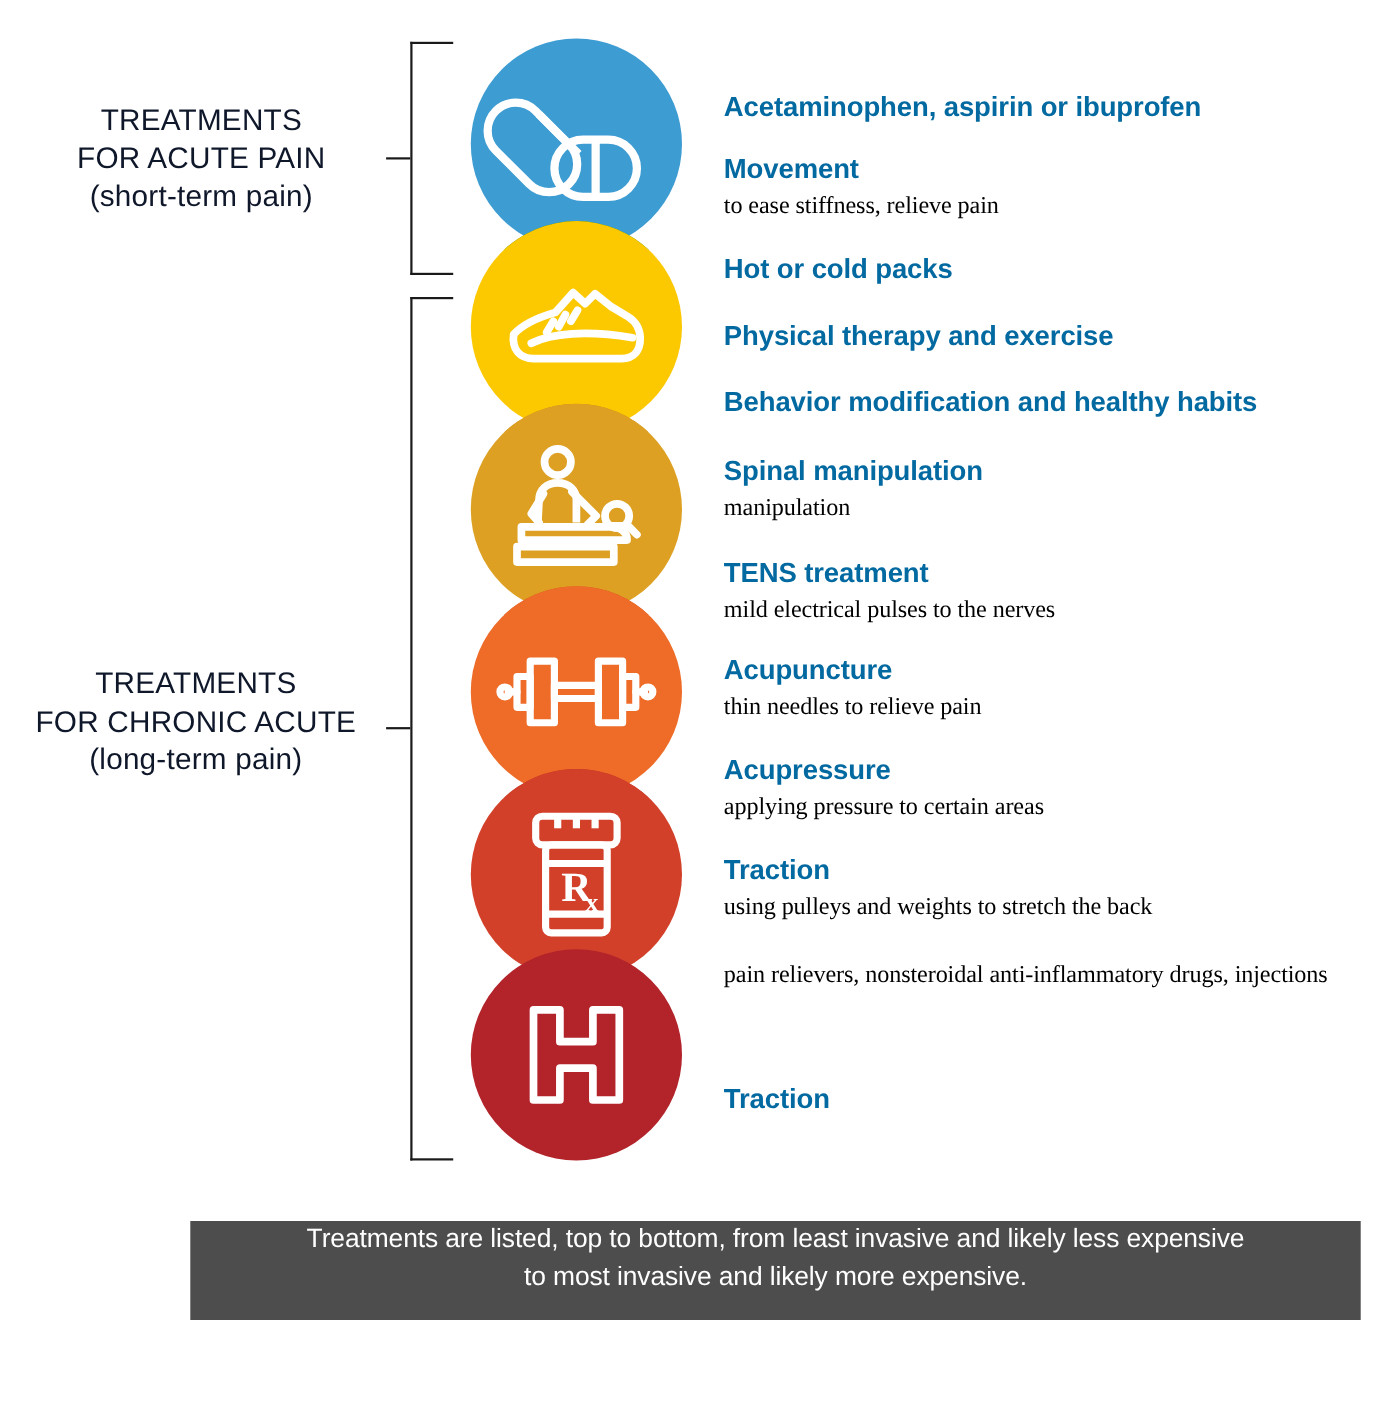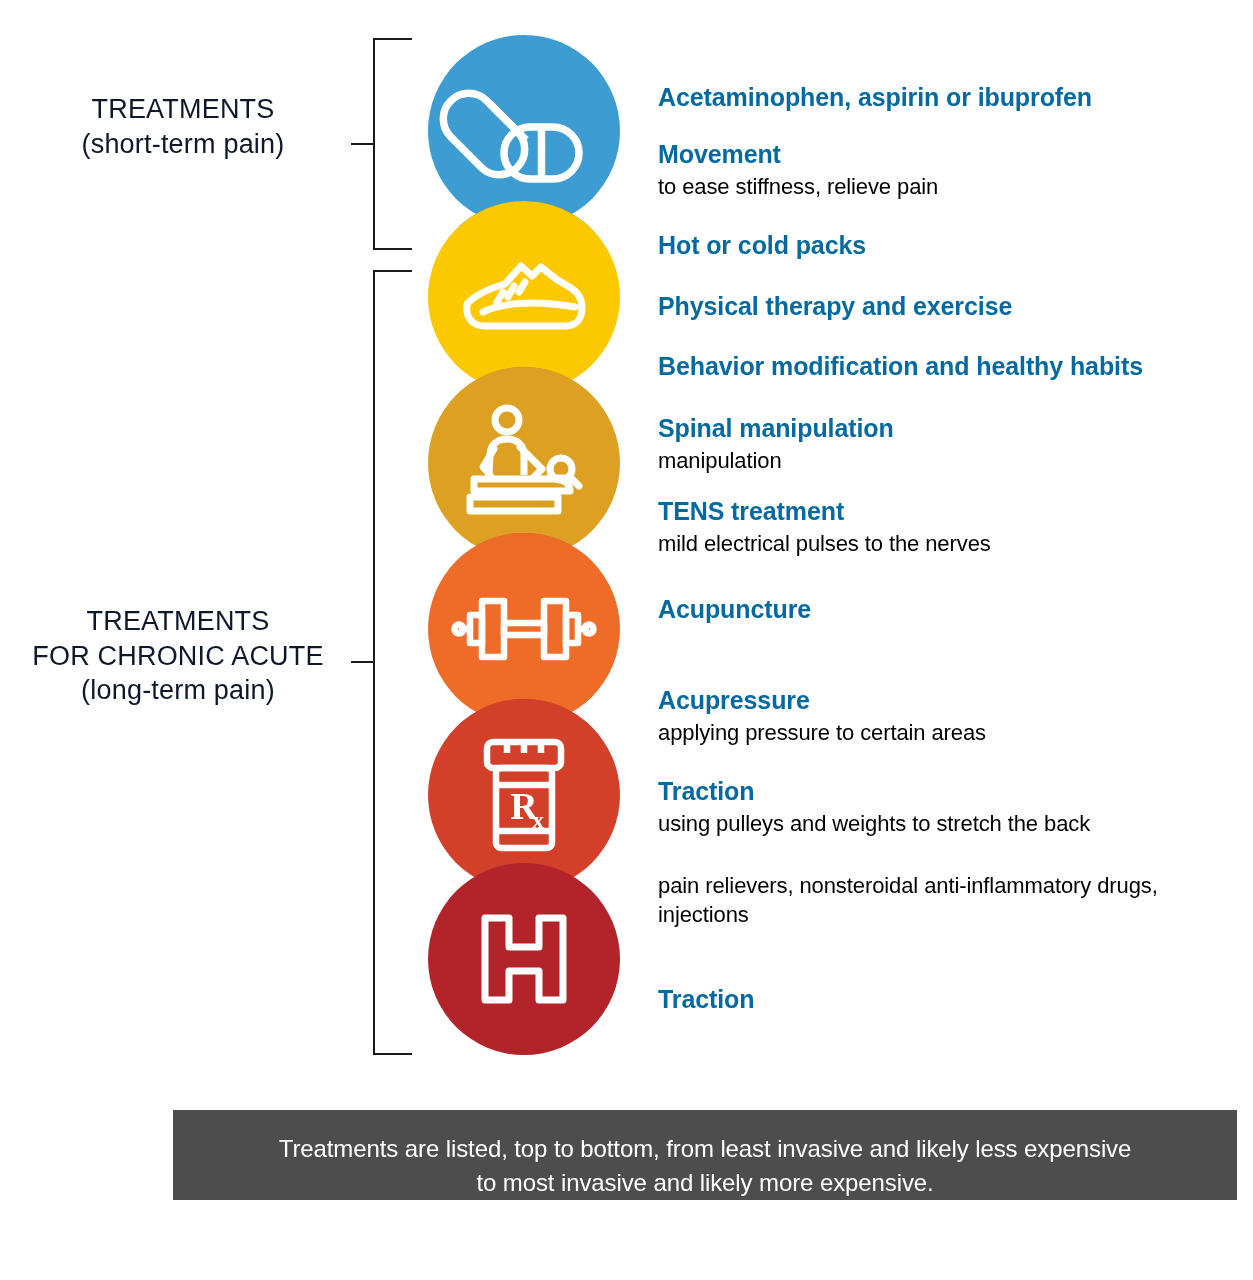--- a/index.html
+++ b/index.html
@@ -109,48 +109,50 @@
     letter-spacing: -0.1px;
     white-space: nowrap;
   }
   .t-desc {
     font-size: 22px;
     font-weight: normal;
     color: #000000;
     line-height: 1.3;
     margin-top: 4px;
     letter-spacing: -0.1px;
+    font-family: Liberation Serif, serif;
   }
 
   
   #footer-banner {
     position: absolute;
     left: 173px;
     top: 1110px;
     width: 1064px;
     height: 90px;
     background: #4d4d4d;
     display: flex;
-    align-items: flex-end;
+    align-items: flex-start;
     justify-content: center;
   }
   #footer-text {
     color: #ffffff;
     font-size: 24px;
     line-height: 1.42;
     text-align: center;
     width: 870px;
     letter-spacing: -0.1px;
   }
 </style>
 </head>
 <body>
 
 <div class="cat-label" id="cat-acute">
   <span class="l1">TREATMENTS</span>
+  <span class="l2">FOR ACUTE PAIN</span>
   <span class="sub">(short-term pain)</span>
 </div>
 
 <div class="cat-label" id="cat-chronic">
   <span class="l1">TREATMENTS</span>
   <span class="l2">FOR CHRONIC ACUTE</span>
   <span class="sub">(long-term pain)</span>
 </div>
 
 <div class="bracket" id="bracket-acute"></div>
@@ -265,27 +267,28 @@
 
   <div class="treatment" style="top:292px;">
     <div class="t-title">Behavior modification and healthy habits</div>
   </div>
 
   <div class="treatment" style="top:354px;">
     <div class="t-title">Spinal manipulation</div>
     <div class="t-desc">manipulation</div>
   </div>
 
-  <div class="treatment" style="top:437px;">
+  <div class="treatment" style="top:447px;">
     <div class="t-title">TENS treatment</div>
     <div class="t-desc">mild electrical pulses to the nerves</div>
   </div>
 
   <div class="treatment" style="top:535px;">
     <div class="t-title">Acupuncture</div>
+    <div class="t-desc">thin needles to relieve pain</div>
   </div>
 
   <div class="treatment" style="top:626px;">
     <div class="t-title">Acupressure</div>
     <div class="t-desc">applying pressure to certain areas</div>
   </div>
 
   <div class="treatment" style="top:717px;">
     <div class="t-title">Traction</div>
     <div class="t-desc">using pulleys and weights to stretch the back</div>

